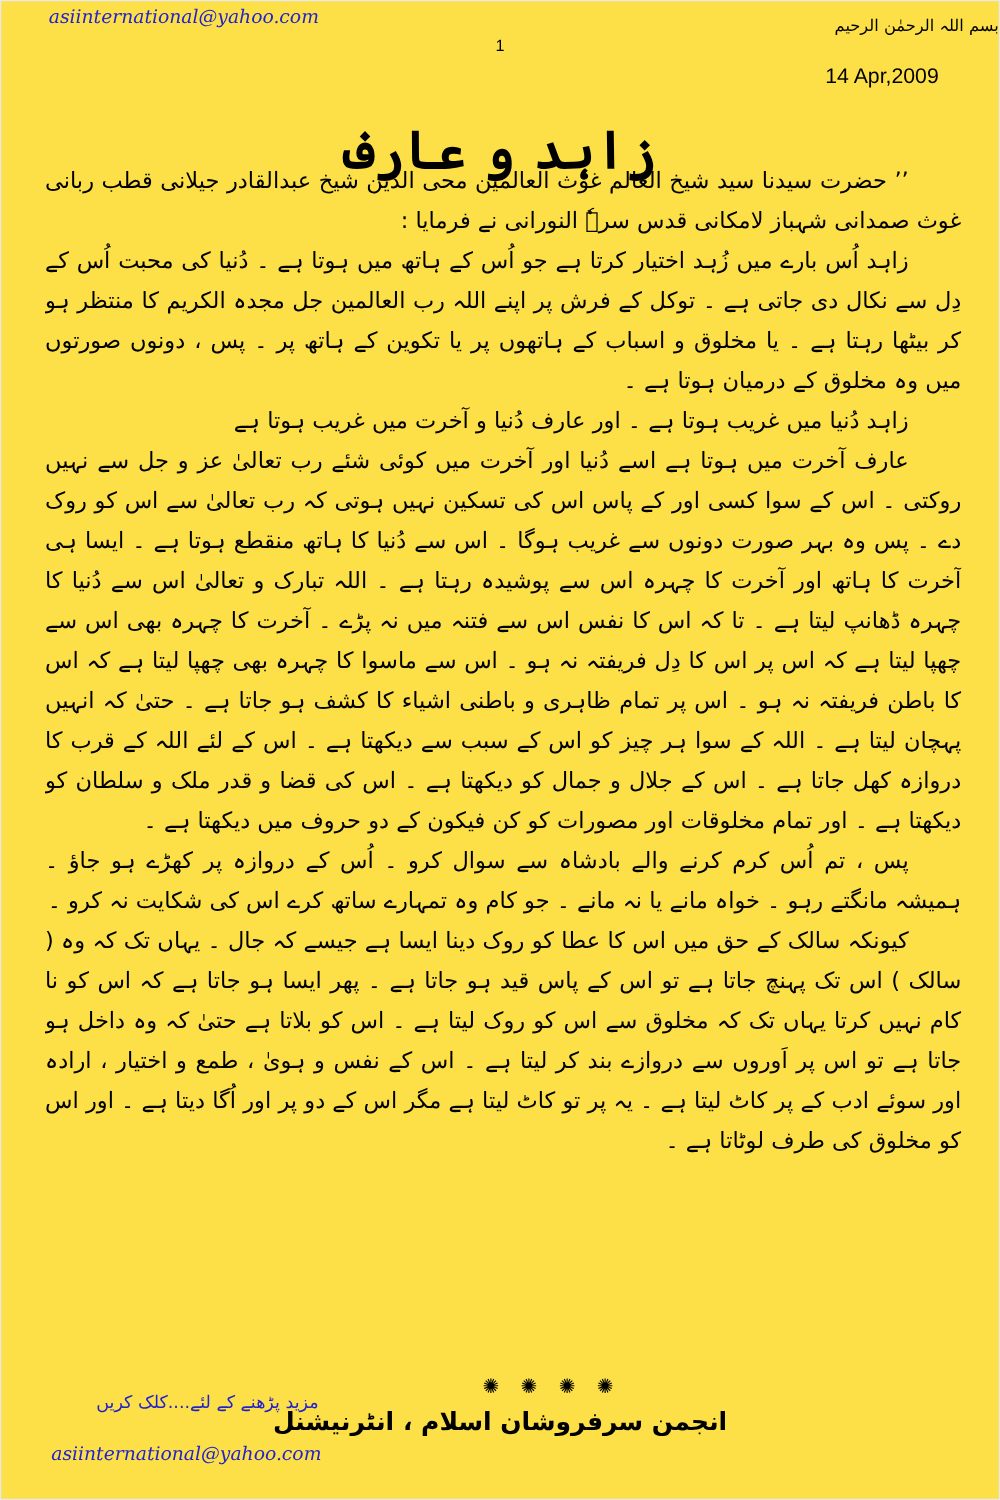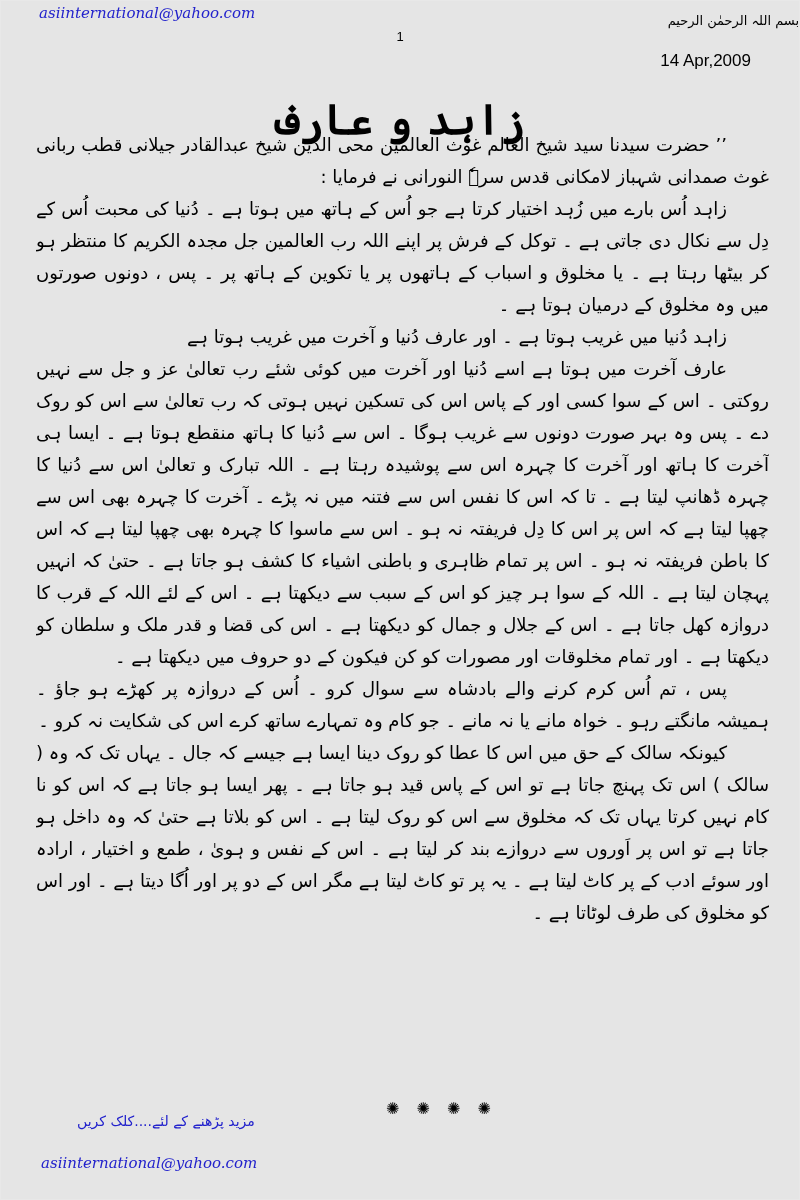--- a/index.html
+++ b/index.html
@@ -1,17 +1,17 @@
 <!DOCTYPE html>
 <html lang="ur"><head>
 <meta charset="utf-8">
 <style>
   html,body{margin:0;padding:0;background:#fff;}
   .page{
-    position:relative;width:800px;height:1200px;background:#e5e5e5;
+    position:relative;width:800px;height:1200px;background:#fde047;
     font-family:"DejaVu Sans",sans-serif;color:#000;overflow:hidden;
     box-sizing:border-box;border:1px solid #e8e8e8;
   }
   
   .email-top{
     position:absolute;left:38px;top:3px;
     font-family:"DejaVu Serif",serif;font-style:italic;
     font-size:15px;color:#2222cc;
   }
   .bismillah{
@@ -89,18 +89,19 @@
     <p>عارف آخرت میں ہوتا ہے اسے دُنیا اور آخرت میں کوئی شئے رب تعالیٰ عز و جل سے نہیں روکتی ۔ اس کے سوا کسی اور کے پاس اس کی تسکین نہیں ہوتی کہ رب تعالیٰ سے اس کو روک دے ۔ پس وہ بہر صورت دونوں سے غریب ہوگا ۔ اس سے دُنیا کا ہاتھ منقطع ہوتا ہے ۔ ایسا ہی آخرت کا ہاتھ اور آخرت کا چہرہ اس سے پوشیدہ رہتا ہے ۔ اللہ تبارک و تعالیٰ اس سے دُنیا کا چہرہ ڈھانپ لیتا ہے ۔ تا کہ اس کا نفس اس سے فتنہ میں نہ پڑے ۔ آخرت کا چہرہ بھی اس سے چھپا لیتا ہے کہ اس پر اس کا دِل فریفتہ نہ ہو ۔ اس سے ماسوا کا چہرہ بھی چھپا لیتا ہے کہ اس کا باطن فریفتہ نہ ہو ۔ اس پر تمام ظاہری و باطنی اشیاء کا کشف ہو جاتا ہے ۔ حتیٰ کہ انہیں پہچان لیتا ہے ۔ اللہ کے سوا ہر چیز کو اس کے سبب سے دیکھتا ہے ۔ اس کے لئے اللہ کے قرب کا دروازہ کھل جاتا ہے ۔ اس کے جلال و جمال کو دیکھتا ہے ۔ اس کی قضا و قدر ملک و سلطان کو دیکھتا ہے ۔ اور تمام مخلوقات اور مصورات کو کن فیکون کے دو حروف میں دیکھتا ہے ۔</p>
     <p>پس ، تم اُس کرم کرنے والے بادشاہ سے سوال کرو ۔ اُس کے دروازہ پر کھڑے ہو جاؤ ۔ ہمیشہ مانگتے رہو ۔ خواہ مانے یا نہ مانے ۔ جو کام وہ تمہارے ساتھ کرے اس کی شکایت نہ کرو ۔</p>
     <p>کیونکہ سالک کے حق میں اس کا عطا کو روک دینا ایسا ہے جیسے کہ جال ۔ یہاں تک کہ وہ ( سالک ) اس تک پہنچ جاتا ہے تو اس کے پاس قید ہو جاتا ہے ۔ پھر ایسا ہو جاتا ہے کہ اس کو نا کام نہیں کرتا یہاں تک کہ مخلوق سے اس کو روک لیتا ہے ۔ اس کو بلاتا ہے حتیٰ کہ وہ داخل ہو جاتا ہے تو اس پر اَوروں سے دروازے بند کر لیتا ہے ۔ اس کے نفس و ہویٰ ، طمع و اختیار ، ارادہ اور سوئے ادب کے پر کاٹ لیتا ہے ۔ یہ پر تو کاٹ لیتا ہے مگر اس کے دو پر اور اُگا دیتا ہے ۔ اور اس کو مخلوق کی طرف لوٹاتا ہے ۔</p>
 
   </div>
 
   <div class="ornaments">✺ ✺ ✺ ✺</div>
 
   <a class="read-more">مزید پڑھنے کے لئے....کلک کریں</a>
 
+  <div class="organization">انجمن سرفروشان اسلام ، انٹرنیشنل</div>
 
   <a class="email-bottom">asiinternational@yahoo.com</a>
 
   <a class="website">http://asiinternationals.com</a>
 
 </div>
 
 </body></html>

